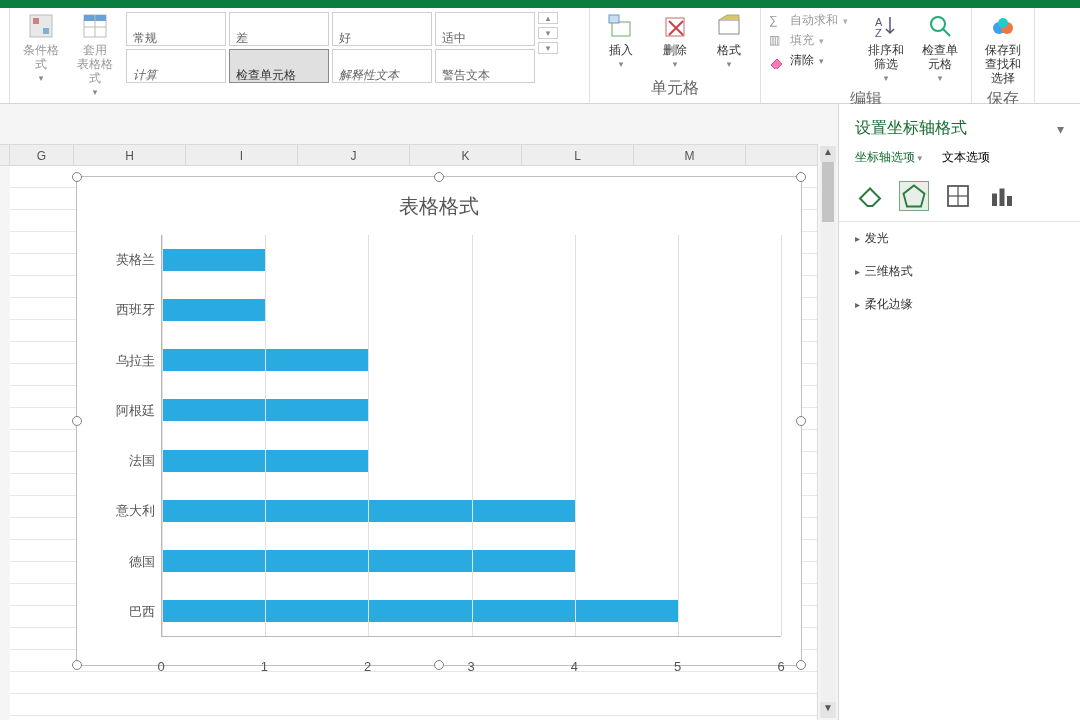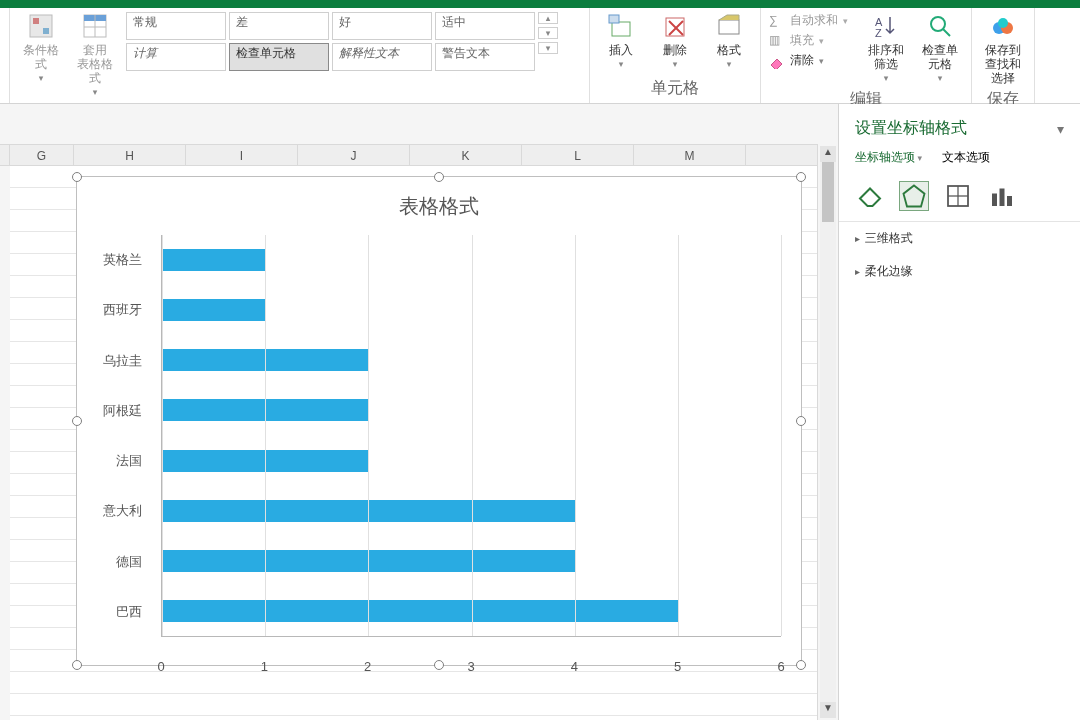--- a/index.html
+++ b/index.html
@@ -13,21 +13,21 @@
   .ribbon-edge { width:10px; border-right:1px solid #e0e0e0; }
   .rgroup { display:flex; flex-direction:column; justify-content:space-between; padding:4px 8px 2px; border-right:1px solid #e0e0e0; }
   .rgroup-body { display:flex; gap:8px; align-items:flex-start; }
   .rgroup-label { text-align:center; color:#666; font-size:16px; padding:4px 0 2px; }
   .bigbtn { width:46px; text-align:center; color:#999; font-size:12px; line-height:14px; }
   .bigbtn .bicon { width:28px; height:28px; margin:0 auto 3px; }
   .bigbtn.enabled { color:#333; }
   .arrowdn::after { content:"▾"; font-size:9px; color:#888; display:block; }
 
   .style-gallery { display:grid; grid-template-columns: repeat(4, 100px); gap:3px; }
-  .style-cell { border:1px solid #cfcfcf; height:28px; line-height:18px; padding:0 6px; color:#666; background:#fff; font-size:12px; overflow:hidden; }
+  .style-cell { border:1px solid #cfcfcf; height:28px; line-height:18px; padding:16px 6px; color:#666; background:#fff; font-size:12px; overflow:hidden; }
   .style-cell.sel { background:#e0e0e0; border-color:#8a8a8a; color:#333; }
   .style-cell.italic { font-style:italic; }
   .gallery-side { width:20px; display:flex; flex-direction:column; gap:3px; margin-left:3px;}
   .gallery-side div { border:1px solid #cfcfcf; height:12px; font-size:9px; text-align:center; color:#888; }
 
   .vstack { display:flex; flex-direction:column; gap:3px; }
   .minirow { display:flex; align-items:center; gap:5px; color:#333; font-size:12px; white-space:nowrap;}
   .minirow.dis { color:#999;}
   .mi { width:16px; height:16px; display:inline-block; }
 
@@ -46,21 +46,21 @@
   
   .chartbox { position:absolute; top:72px; left:76px; width:726px; height:490px; background:#fff; border:1px solid #bfbfbf; }
   .handle { position:absolute; width:10px; height:10px; background:#fff; border:1.5px solid #7f7f7f; border-radius:50%; }
   .h-tl{top:-5px;left:-5px;} .h-tm{top:-5px;left:calc(50% - 5px);} .h-tr{top:-5px;right:-5px;}
   .h-ml{top:calc(50% - 5px);left:-5px;} .h-mr{top:calc(50% - 5px);right:-5px;}
   .h-bl{bottom:-5px;left:-5px;} .h-bm{bottom:-5px;left:calc(50% - 5px);} .h-br{bottom:-5px;right:-5px;}
 
   .chart-title { text-align:center; font-size:20px; color:#555; padding:16px 0 10px; }
   .chart-area { position:absolute; top:58px; left:20px; right:20px; bottom:28px; display:flex; }
   .cat-labels { width:64px; }
-  .cat-labels div { height:12.5%; display:flex; align-items:center; justify-content:flex-end; padding-right:19px; color:#555; font-size:13px;}
+  .cat-labels div { height:12.5%; display:flex; align-items:center; justify-content:flex-end; padding-right:6px; color:#555; font-size:13px;}
   .plot { flex:1; position:relative; border-left:1px solid #b8b8b8; border-bottom:1px solid #b8b8b8; }
   .gridline { position:absolute; top:0; bottom:0; width:1px; background:#e0e0e0; }
   .bars { position:absolute; inset:0; }
   .barrow { height:12.5%; display:flex; align-items:center; }
   .bar { height:44%; background:#29abe2; }
   .xticks { position:absolute; left:84px; right:20px; bottom:6px; display:flex; }
   .xtick { position:absolute; transform:translateX(-50%); color:#555; font-size:13px; }
 
   
   .pane { width:242px; border-left:1px solid #d4d4d4; background:#fff; display:flex; flex-direction:column; }
@@ -376,16 +376,17 @@
         </div>
       <div class="ticon">
           <svg viewBox="0 0 24 24">
             <rect x="4" y="10" width="4" height="10" fill="#555"></rect>
             <rect x="10" y="6" width="4" height="14" fill="#555"></rect>
             <rect x="16" y="12" width="4" height="8" fill="#555"></rect>
           </svg>
         </div>
     </div>
     <div class="sep"></div>
+    <div class="section">发光</div>
     <div class="section">三维格式</div>
     <div class="section">柔化边缘</div>
   </div>
 </div>
 
 </body></html>

